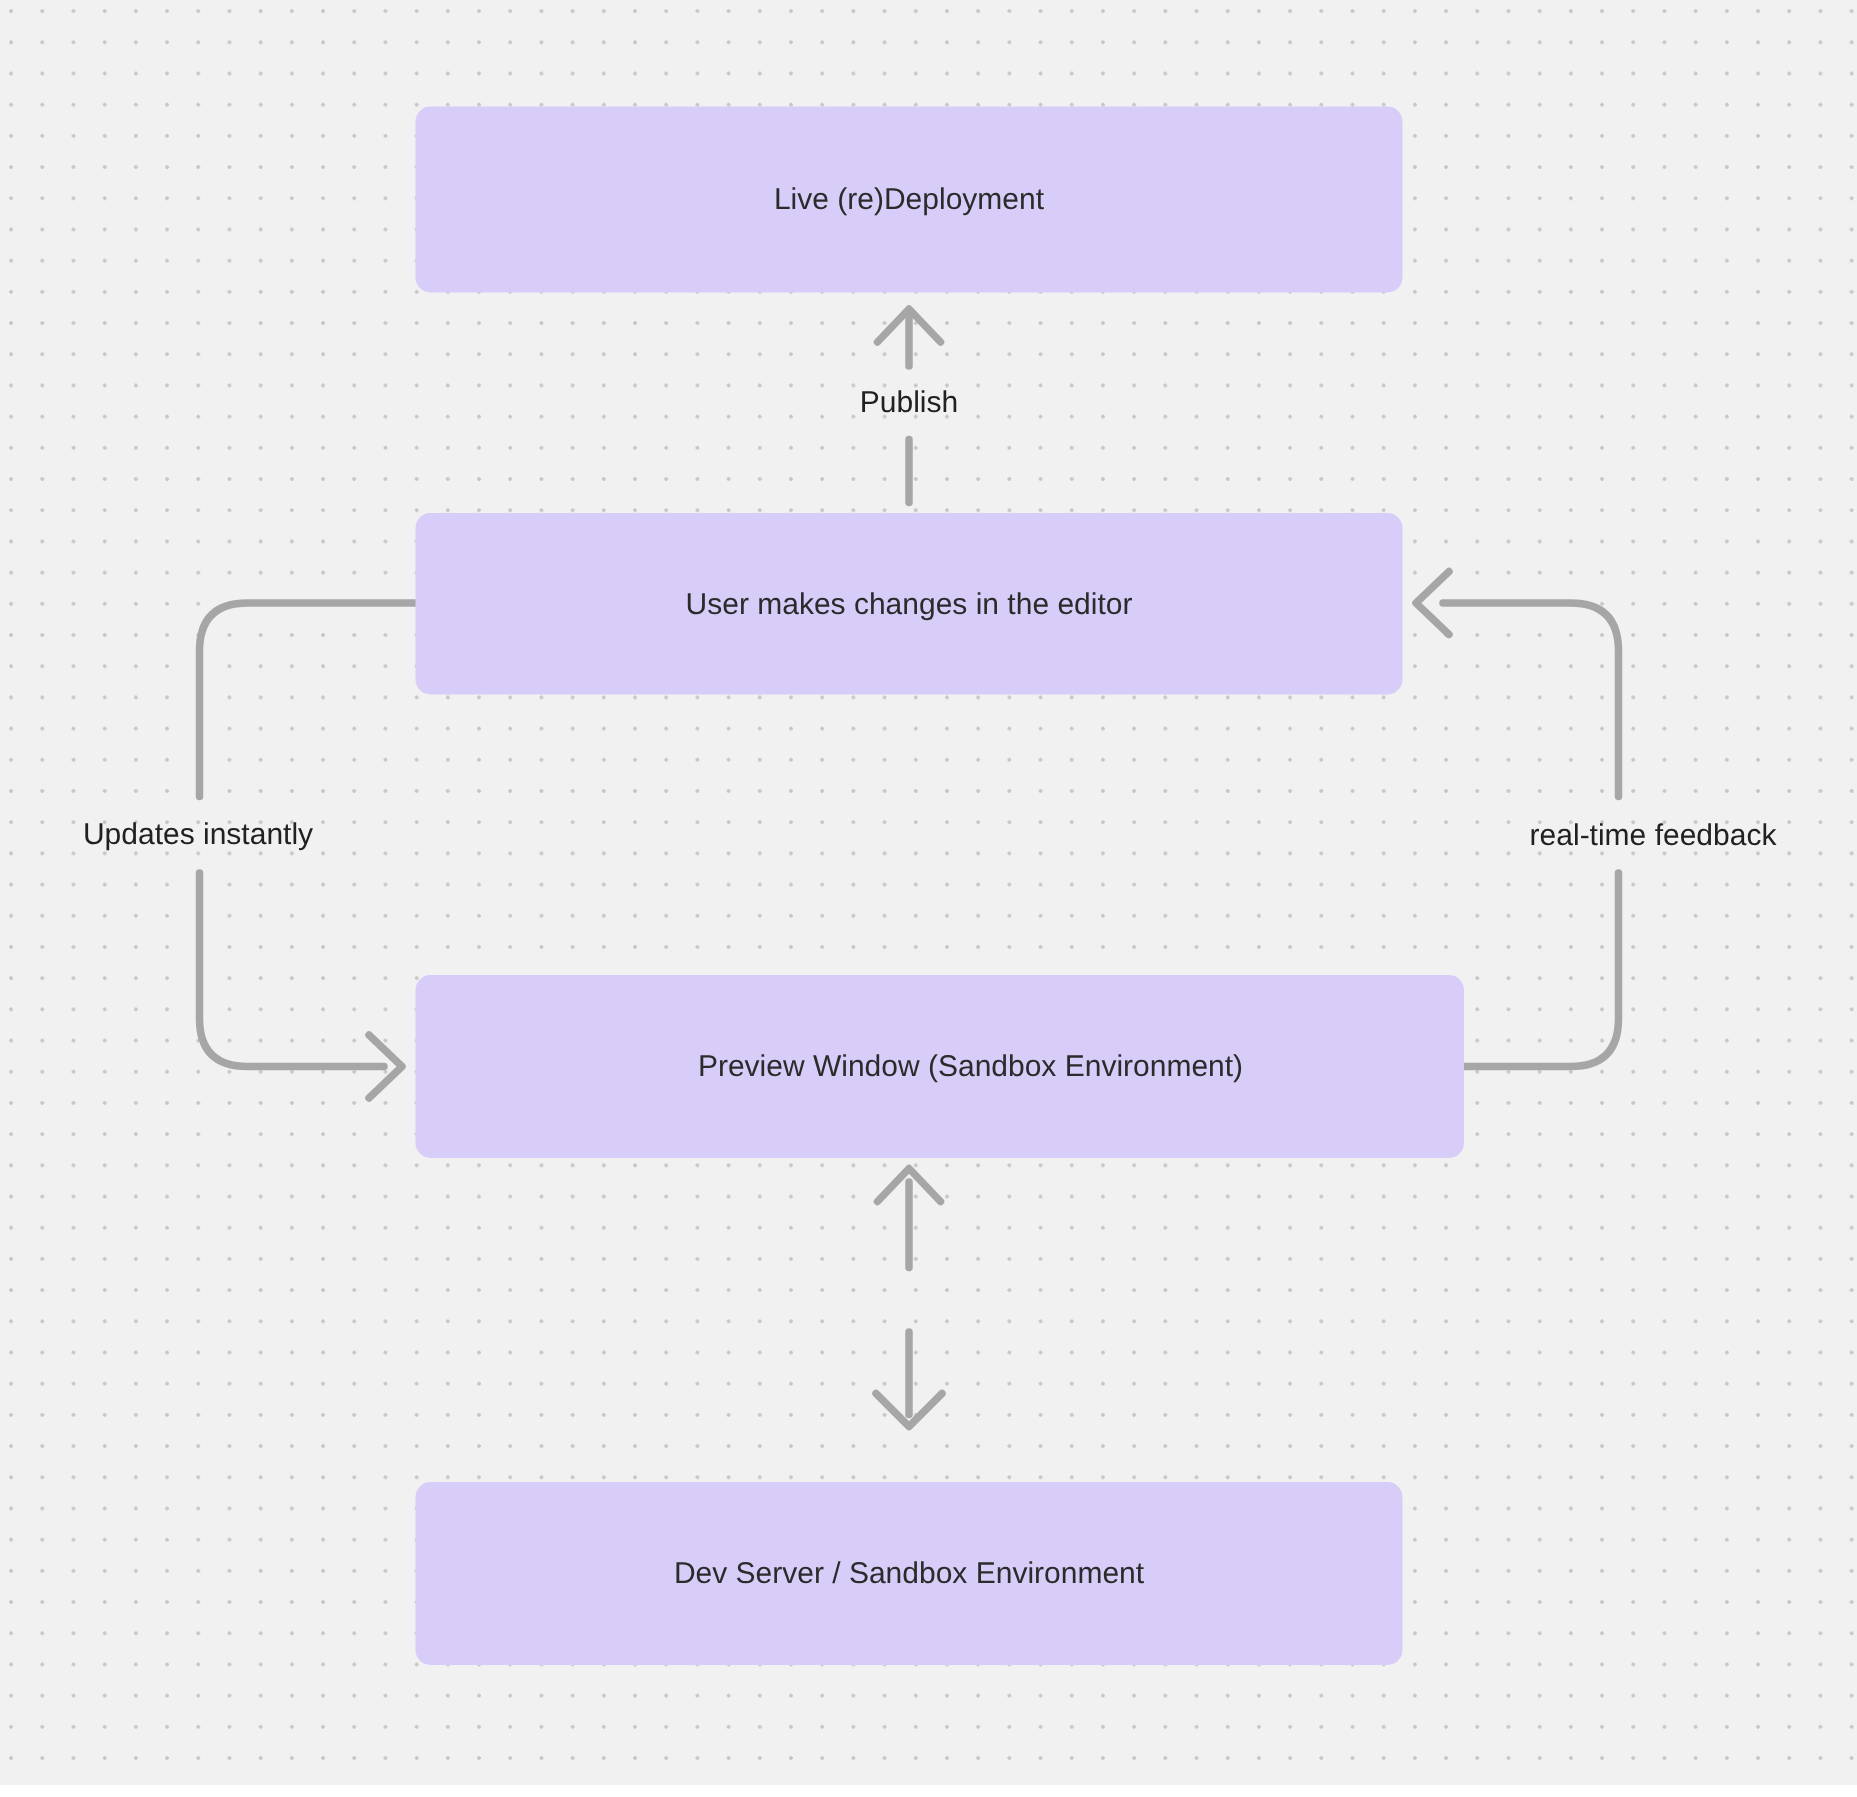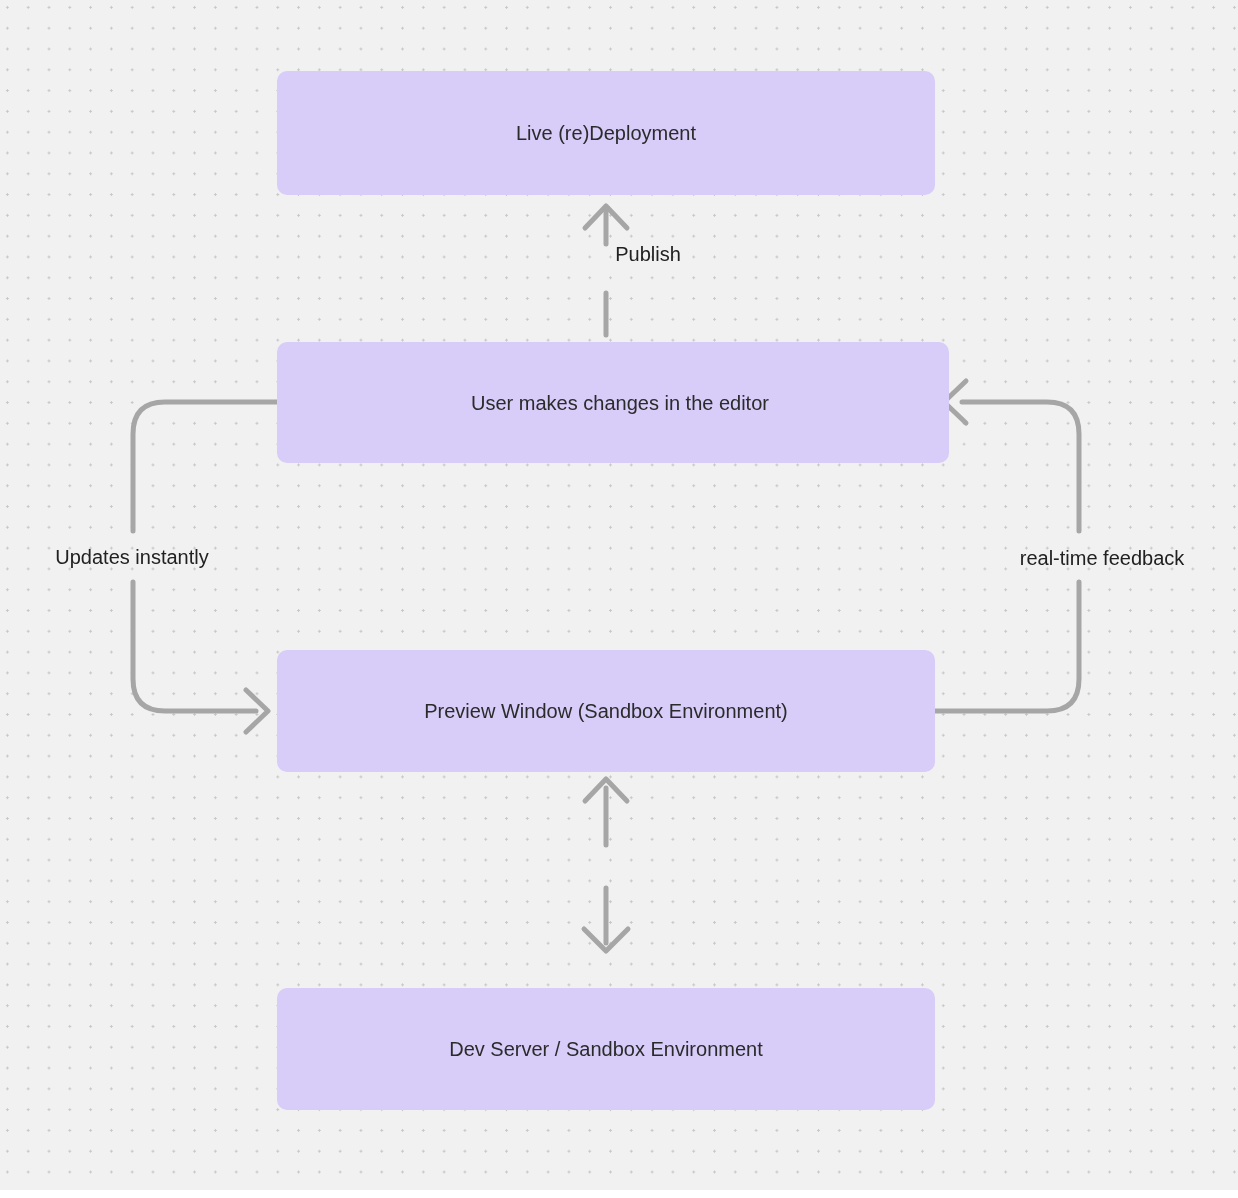--- a/index.html
+++ b/index.html
@@ -40,31 +40,31 @@
     border-radius: 10px;
     display: flex;
     align-items: center;
     justify-content: center;
     text-align: center;
     color: #2b2b2b;
     font-size: 20px;
     line-height: 1.3;
   }
   .node-1 { top: 71px;  height: 124px; }
-  .node-2 { top: 342px; height: 121px; padding-left: 14px; }
-  .node-3 { top: 650px; height: 122px; }
+  .node-2 { top: 342px; height: 121px; }
+  .node-3 { top: 650px; height: 122px; padding-left: 41px; }
   .node-4 { top: 988px; height: 122px; }
   .edge-label {
     position: absolute;
     transform: translate(-50%, -50%);
     white-space: nowrap;
     color: #212121;
     font-size: 20px;
   }
-  .label-publish   { left: 606px;  top: 254px; margin-left: 42px; }
+  .label-publish   { left: 606px;  top: 269px; }
   .label-updates   { left: 132px;  top: 557px; }
   .label-realtime  { left: 1078px; top: 558px; margin-left: 24px; }
   .label-spunup    { left: 606px;  top: 866px; }
 </style>
 </head>
 <body>
 
 <div class="canvas">
 
   <svg class="connectors" viewBox="0 0 1238 1198" xmlns="http://www.w3.org/2000/svg">

